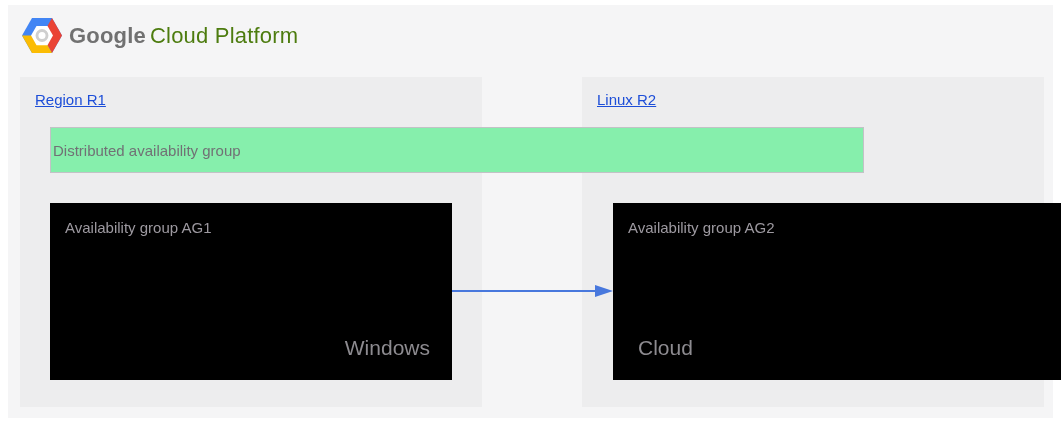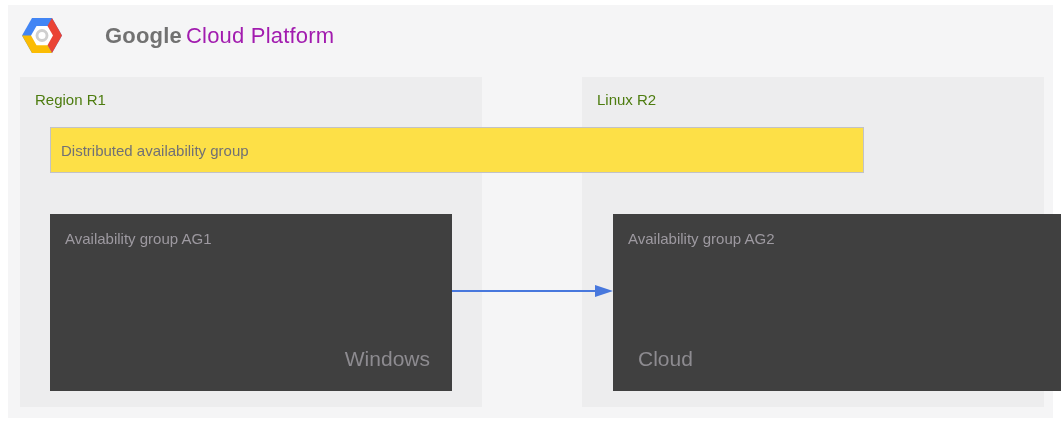--- a/index.html
+++ b/index.html
@@ -31,61 +31,62 @@
     align-items: center;
     gap: 7px;
   }
   .gcp-logo { display: block; }
   .brand {
     font-size: 22px;
     color: #747474;
     letter-spacing: 0.2px;
     white-space: nowrap;
   }
-  .brand-google { font-weight: 700; color: #717171; margin-left: 36px; }
-  .brand-rest  { font-weight: 400; color: #a21caf; margin-left: 4px; }
+  .brand-google { font-weight: 700; color: #717171; }
+  .brand-rest  { font-weight: 400; color: #4d7c0f; margin-left: 4px; }
 
   .region {
     position: absolute;
     top: 72px;
     width: 462px;
     height: 330px;
     background: #ededee;
   }
   .region-r1 { left: 12px; }
   .region-r2 { left: 574px; }
   .region-label {
     position: absolute;
     left: 15px;
     top: 14px;
     font-size: 15px;
-    color: #4d7c0f;
+    color: #1d4ed8;
+    text-decoration: underline;
   }
 
   .dag-box {
     position: absolute;
     left: 42px;
     top: 122px;
     width: 814px;
     height: 46px;
     box-sizing: border-box;
-    background: #fde047;
+    background: #86efac;
     border: 1px solid #c2c2c6;
     display: flex;
     align-items: center;
-    padding-left: 10px;
+    padding-left: 2px;
     font-size: 15px;
     color: #717175;
   }
 
   .ag {
     position: absolute;
-    top: 209px;
+    top: 198px;
     height: 177px;
-    background: #404040;
+    background: #000000;
   }
   .ag1 { left: 42px;  width: 402px; }
   .ag2 { left: 605px; width: 480px; }
   .ag-label {
     position: absolute;
     left: 15px;
     top: 16px;
     font-size: 15px;
     color: #9d99a0;
   }

